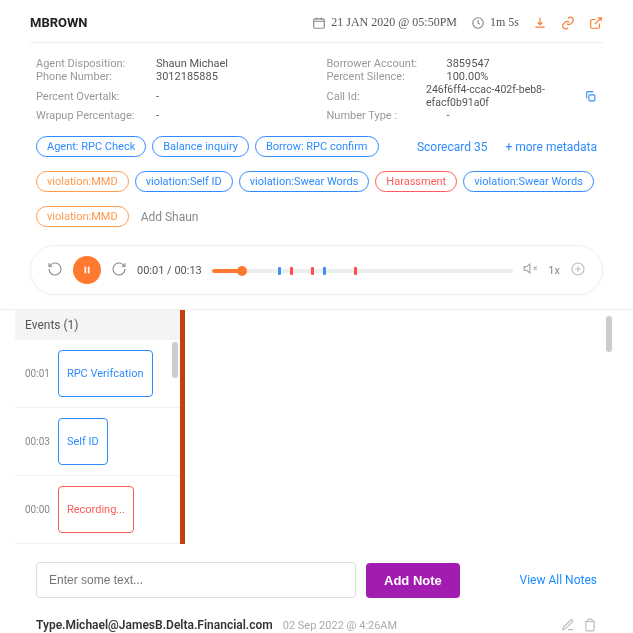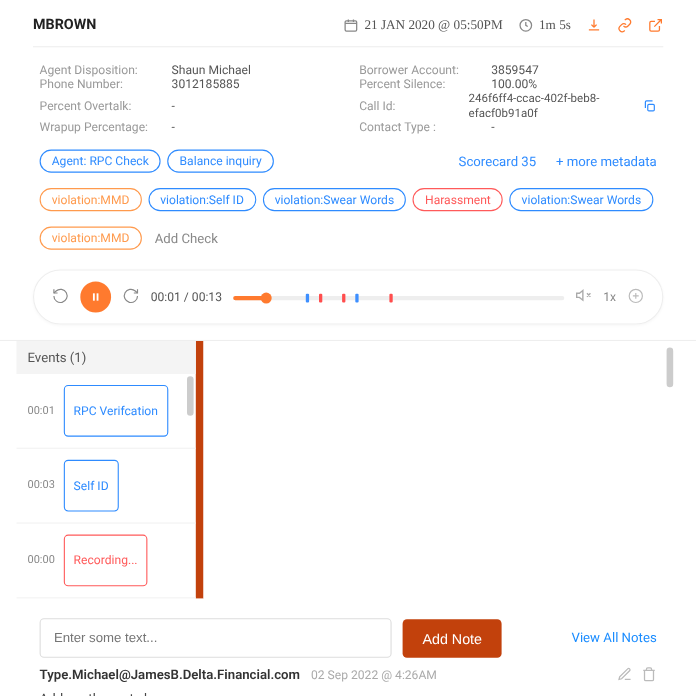--- a/index.html
+++ b/index.html
@@ -35,35 +35,35 @@
 .progress-fill { position: absolute; top: 6px; left: 0; width: 10%; height: 4px; background: #ff7a2e; border-radius: 2px; }
 .progress-dot { position: absolute; top: 3px; left: 10%; width: 10px; height: 10px; background: #ff7a2e; border-radius: 50%; margin-left: -5px; }
 .mark { position: absolute; top: 4px; width: 3px; height: 8px; border-radius: 1px; }
 .m-red { background: #ff4d4d; }
 .m-blue { background: #3d8fff; }
 .vol svg { width: 15px; height: 15px; stroke: #aaa; fill: none; }
 .speed { font-size: 11px; color: #888; }
 .plus-circle svg { width: 16px; height: 16px; stroke: #bbb; fill: none; }
 .main-hr { border: none; border-top: 1px solid #eee; margin: 4px -30px 0; }
 .main-area { display: flex; min-height: 200px; margin: 0 -15px; }
-.events-panel { width: 170px; border-right: 7px solid #c2410c; }
+.events-panel { width: 170px; border-right: 5px solid #c2410c; }
 .events-hdr { background: #f4f4f4; padding: 8px 10px; font-size: 12px; color: #555; display: flex; justify-content: space-between; align-items: center; }
 .evt-scroll { width: 6px; height: 36px; background: #ccc; border-radius: 3px; position: absolute; right: 2px; top: 2px; }
 .events-list { position: relative; }
 .evt { display: flex; align-items: center; gap: 8px; padding: 10px 10px; border-bottom: 1px solid #f2f2f2; }
 .evt-time { font-size: 10px; color: #888; }
 .evt-tag { border-radius: 4px; padding: 16px 8px; font-size: 11px; }
 .evt-blue { border: 1px solid #2e8bff; color: #2e8bff; }
 .evt-red { border: 1px solid #ff5a5a; color: #ff5a5a; }
 .content-panel { flex: 1; position: relative; background: #fff; }
 .content-scroll { width: 6px; height: 36px; background: #ccc; border-radius: 3px; position: absolute; right: 6px; top: 6px; }
 .notes-area { padding: 18px 6px 0; }
-.note-input-row { display: flex; gap: 10px; align-items: center; margin-bottom: 4px; }
+.note-input-row { display: flex; gap: 10px; align-items: center; margin-bottom: 16px; }
 .note-input { flex: 1; border: 1px solid #ddd; border-radius: 4px; padding: 10px 12px; font-size: 12px; color: #888; max-width: 320px; }
-.add-note-btn { background: #c2410c; color: #fff; border: none; border-radius: 4px; padding: 10px 18px; font-size: 13px; font-weight: 400; cursor: pointer; }
+.add-note-btn { background: #a21caf; color: #fff; border: none; border-radius: 4px; padding: 10px 18px; font-size: 13px; font-weight: 700; cursor: pointer; }
 .view-notes { color: #1a8cff; font-size: 12px; margin-left: auto; }
 .note-entry { display: flex; align-items: center; gap: 10px; padding: 4px 0; }
 .note-email { font-weight: 600; font-size: 12px; color: #333; }
 .note-date { font-size: 11px; color: #aaa; }
 .note-actions { margin-left: auto; display: flex; gap: 8px; }
 .note-actions svg { width: 14px; height: 14px; stroke: #bbb; fill: none; }
 .note-body { font-size: 12px; color: #444; padding: 4px 0; }
 </style>
 </head>
 <body>
@@ -136,41 +136,42 @@
           <rect x="9" y="9" width="11" height="11" rx="2"></rect>
           <path d="M5 15V5a2 2 0 0 1 2-2h10"></path>
         </svg>
       </span>
     </div>
   <div class="info-row">
       <span class="info-label">Wrapup Percentage:</span>
       <span class="info-val">-</span>
     </div>
   <div class="info-row">
-      <span class="info-label">Contact Type :</span>
+      <span class="info-label">Number Type :</span>
       <span class="info-val">-</span>
     </div>
 </div>
 
 <div class="tags">
   <span class="tag tag-blue">Agent: RPC Check</span>
   <span class="tag tag-blue">Balance inquiry</span>
+  <span class="tag tag-blue">Borrow: RPC confirm</span>
   <span class="scorecard">Scorecard 35</span>
   <span class="metadata-link">+ more metadata</span>
 </div>
 <div class="tags">
   <span class="tag tag-orange">violation:MMD</span>
   <span class="tag tag-blue">violation:Self ID</span>
   <span class="tag tag-blue">violation:Swear Words</span>
   <span class="tag tag-red">Harassment</span>
   <span class="tag tag-blue">violation:Swear Words</span>
 </div>
 <div class="tags">
   <span class="tag tag-orange">violation:MMD</span>
-  <span class="add-tags">Add Check</span>
+  <span class="add-tags">Add Shaun</span>
 </div>
 
 <div class="player">
   <span class="skip"><svg viewBox="0 0 24 24" stroke-width="1.6">
         <path d="M3 12a9 9 0 1 0 3-6.7L3 8"></path>
         <path d="M3 3v5h5"></path>
       </svg></span>
   <span class="play-btn">
       <svg viewBox="0 0 24 24">
         <rect x="6" y="4" width="4" height="16"></rect>

